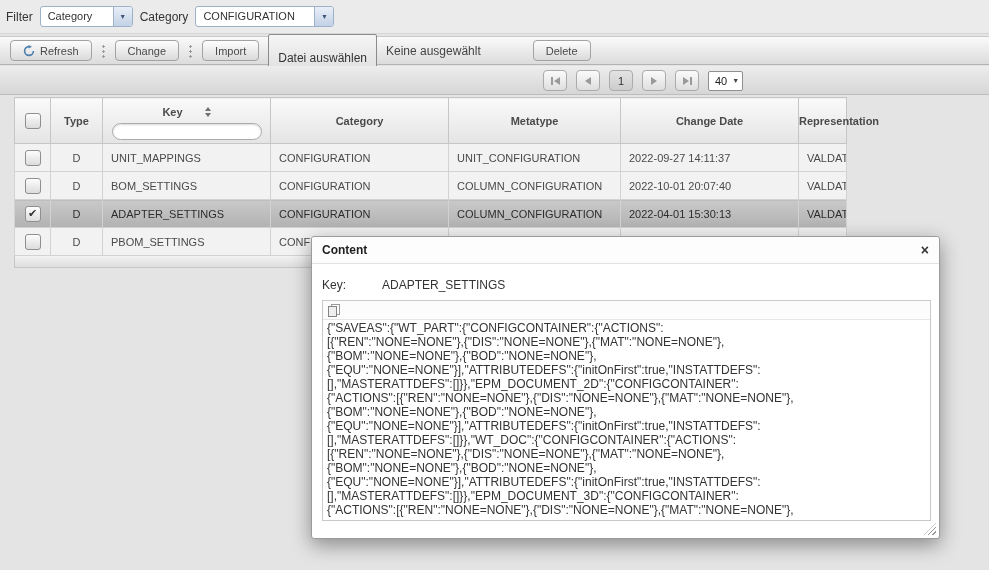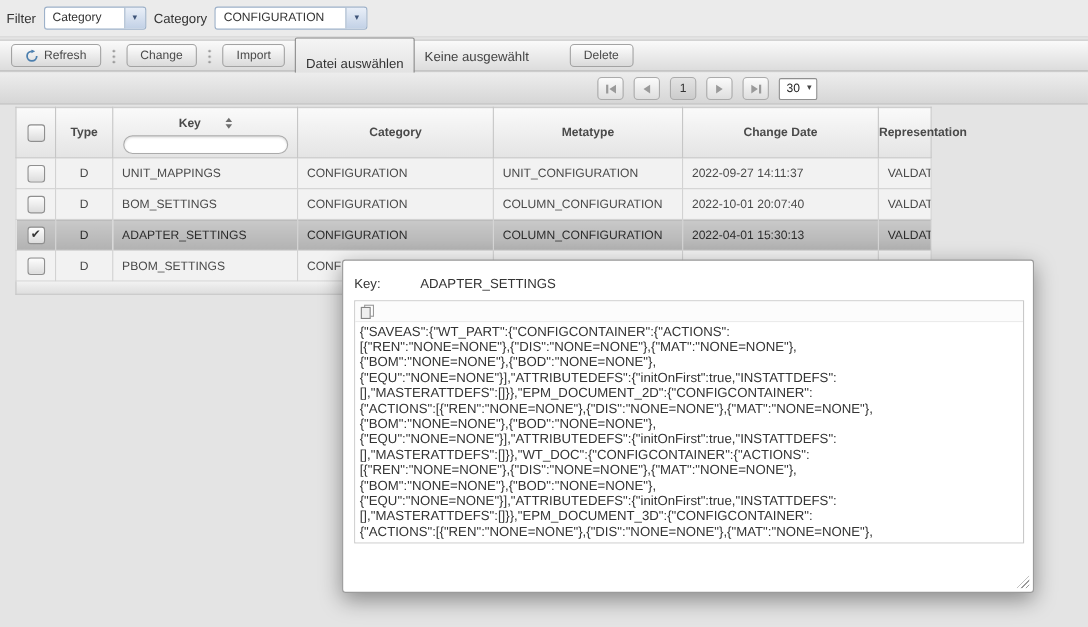--- a/index.html
+++ b/index.html
@@ -35,21 +35,21 @@
     display:flex; align-items:center; gap:9px; padding:0 10px;
     background:linear-gradient(#fafafa,#dcdcdc);
     border-top:1px solid #c9c9c9; border-bottom:1px solid #b3b3b3;
   }
   .btn {
     display:inline-flex; align-items:center; gap:5px; height:21px; padding:0 12px;
     background:linear-gradient(#fefefe,#dadada); border:1px solid #a3a3a3;
     border-radius:4px; font-family:"Liberation Sans",sans-serif;
     font-size:11px; color:#4a4a4a; cursor:pointer;
   }
-  .btn.delete { margin-left:28px; }
+  .btn.delete { margin-left:43px; }
   .sep {
     width:3px; height:14px; margin:0 1px;
     background-image:radial-gradient(circle,#9a9a9a 1px,transparent 1.4px);
     background-size:3px 5px; background-repeat:repeat-y;
   }
   .file-btn {
     height:22px; padding:16px 9px; background:linear-gradient(#f5f5f5,#e2e2e2);
     border:1px solid #8b8b8b; border-radius:2px;
     font-family:"Liberation Sans",sans-serif; font-size:12px; color:#333; cursor:pointer;
   }
@@ -204,21 +204,21 @@
     </div>
     <div class="pg-btn page">1</div>
     <div class="pg-btn">
       <span class="tri-r"></span>
     </div>
     <div class="pg-btn">
       <span class="tri-r"></span>
         <span class="bar"></span>
     </div>
     <div class="pg-select">
-      <span>30</span>
+      <span>40</span>
       <span class="dd-arrow">▼</span>
     </div>
   </div>
 </div>
 
 <div class="table-wrap">
   <table>
     <colgroup>
       <col style="width:36px">
         <col style="width:52px">
@@ -294,20 +294,24 @@
         <td></td>
         <td></td>
         <td></td>
       </tr>
     </tbody>
   </table>
   <div class="footer-strip"></div>
 </div>
 
 <div class="dialog">
+  <div class="dialog-header">
+    <span class="dialog-title">Content</span>
+    <span class="dialog-close">×</span>
+  </div>
   <div class="dialog-body">
     <div class="form-row">
       <span class="form-label">Key:</span>
       <span class="key-value">ADAPTER_SETTINGS</span>
     </div>
     <div class="form-row">
       <div class="content-box">
         <div class="content-toolbar">
           <span class="copy-icon"></span>
         </div>

